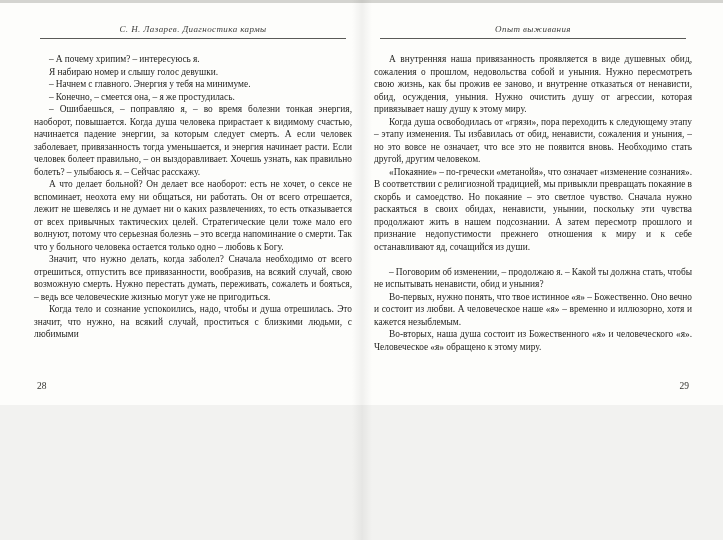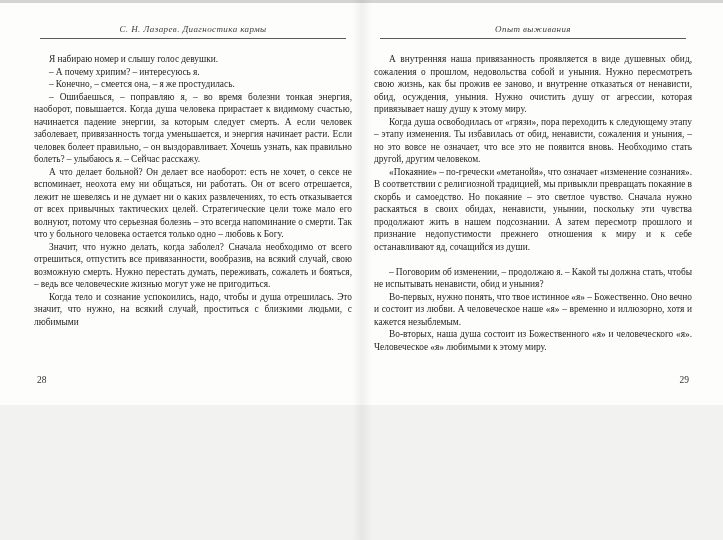--- a/index.html
+++ b/index.html
@@ -65,52 +65,53 @@
     word-spacing: -0.2px;
   }
   .para {
     margin: 0;
     text-indent: 15px;
   }
   .para.no-indent { text-indent: 0; }
   .para.space-before { margin-top: 12.5px; }
   .page-number {
     position: absolute;
-    bottom: 8px;
+    bottom: 2px;
     font-size: 9.5px;
     color: #33332f;
   }
   .page-left .page-number { left: 3px; }
   .page-right .page-number { right: 3px; font-family: Liberation Serif, serif; }
 </style>
 </head>
 <body>
 
 <div class="spread">
   <div class="gutter-shadow"></div>
 
   <div class="page page-left">
     <div class="running-head">С. Н. Лазарев. Диагностика кармы</div>
     <div class="page-body" id="left-body">
+        <p class="para">– А почему хрипим? – интересуюсь я.</p>
         <p class="para">Я набираю номер и слышу голос девушки.</p>
-        <p class="para">– А почему хрипим? – интересуюсь я.</p>
+        <p class="para">– Начнем с главного. Энергия у тебя на минимуме.</p>
         <p class="para">– Конечно, – смеется она, – я же простудилась.</p>
         <p class="para">– Ошибаешься, – поправляю я, – во время болезни тонкая энергия, наоборот, повышается. Когда душа человека прирастает к видимому счастью, начинается падение энергии, за которым следует смерть. А если человек заболевает, привязанность тогда уменьшается, и энергия начинает расти. Если человек болеет правильно, – он выздоравливает. Хочешь узнать, как правильно болеть? – улыбаюсь я. – Сейчас расскажу.</p>
         <p class="para">А что делает больной? Он делает все наоборот: есть не хочет, о сексе не вспоминает, неохота ему ни общаться, ни работать. Он от всего отрешается, лежит не шевелясь и не думает ни о каких развлечениях, то есть отказывается от всех привычных тактических целей. Стратегические цели тоже мало его волнуют, потому что серьезная болезнь – это всегда напоминание о смерти. Так что у больного человека остается только одно – любовь к Богу.</p>
         <p class="para">Значит, что нужно делать, когда заболел? Сначала необходимо от всего отрешиться, отпустить все привязанности, вообразив, на всякий случай, свою возможную смерть. Нужно перестать думать, переживать, сожалеть и бояться, – ведь все человеческие жизнью могут уже не пригодиться.</p>
         <p class="para">Когда тело и сознание успокоились, надо, чтобы и душа отрешилась. Это значит, что нужно, на всякий случай, проститься с близкими людьми, с любимыми</p>
       </div>
     <div class="page-number">28</div>
   </div>
 
   <div class="page page-right">
     <div class="running-head">Опыт выживания</div>
     <div class="page-body" id="right-body">
         <p class="para">А внутренняя наша привязанность проявляется в виде душевных обид, сожаления о прошлом, недовольства собой и уныния. Нужно пересмотреть свою жизнь, как бы прожив ее заново, и внутренне отказаться от ненависти, обид, осуждения, уныния. Нужно очистить душу от агрессии, которая привязывает нашу душу к этому миру.</p>
         <p class="para">Когда душа освободилась от «грязи», пора переходить к следующему этапу – этапу изменения. Ты избавилась от обид, ненависти, сожаления и уныния, – но это вовсе не означает, что все это не появится вновь. Необходимо стать другой, другим человеком.</p>
         <p class="para">«Покаяние» – по-гречески «метанойя», что означает «изменение сознания». В соответствии с религиозной традицией, мы привыкли превращать покаяние в скорбь и самоедство. Но покаяние – это светлое чувство. Сначала нужно раскаяться в своих обидах, ненависти, унынии, поскольку эти чувства продолжают жить в нашем подсознании. А затем пересмотр прошлого и признание недопустимости прежнего отношения к миру и к себе останавливают яд, сочащийся из души.</p>
         <p class="para space-before">– Поговорим об изменении, – продолжаю я. – Какой ты должна стать, чтобы не испытывать ненависти, обид и уныния?</p>
         <p class="para">Во-первых, нужно понять, что твое истинное «я» – Божественно. Оно вечно и состоит из любви. А человеческое наше «я» – временно и иллюзорно, хотя и кажется незыблемым.</p>
-        <p class="para">Во-вторых, наша душа состоит из Божественного «я» и человеческого «я». Человеческое «я» любимыми к этому миру.</p>
+        <p class="para">Во-вторых, наша душа состоит из Божественного «я» и человеческого «я». Человеческое «я» обращено к этому миру.</p>
       </div>
     <div class="page-number">29</div>
   </div>
 </div>
 
 </body></html>

